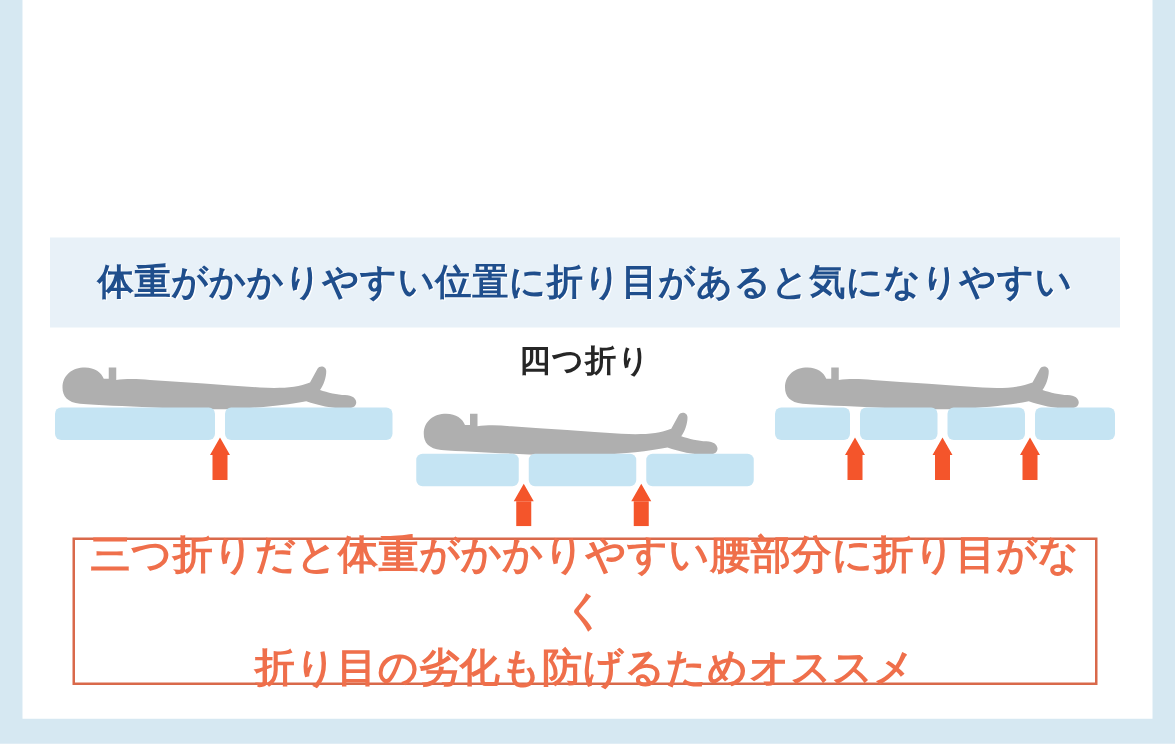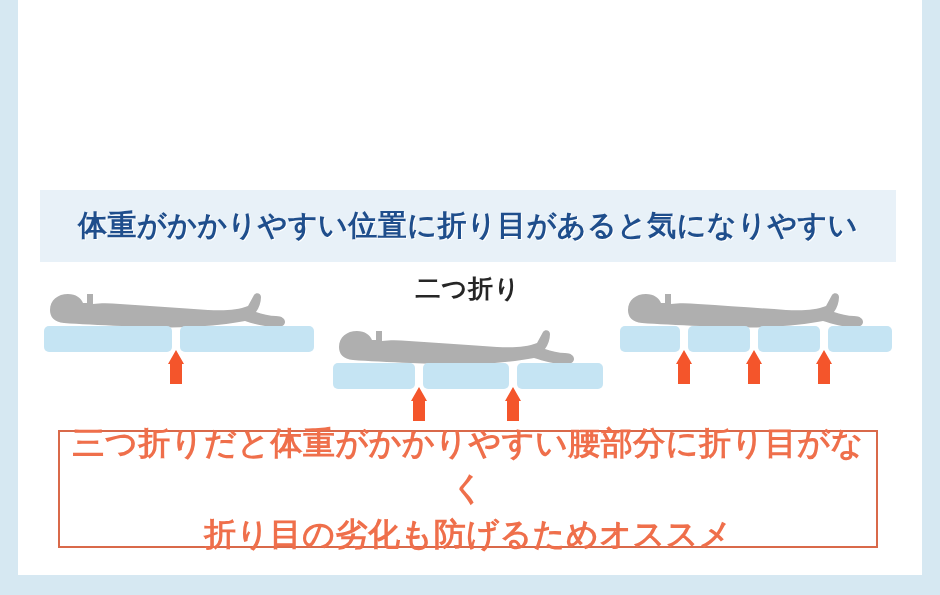--- a/index.html
+++ b/index.html
@@ -181,21 +181,21 @@
           </g>
           <g fill="#f4552b">
             <polygon points="136,112 136,92 128,92 136,78 144,92 136,92"></polygon>
             <rect x="130" y="92" width="12" height="20"></rect>
           </g>
         </svg>
       </div>
     </div>
 
     <div class="diagram">
-      <div class="diagram-label">二つ折り</div>
+      <div class="diagram-label">四つ折り</div>
       <div class="diagram-figure">
         <svg viewBox="0 0 278 112" preserveAspectRatio="none">
           <g>
             <path fill="#afafaf" d="M10,38 C10,28 18,22 28,22 C36,22 41,26 43,31 L47,31 L47,22 L53,22 L53,32 C60,31 70,31 80,32 C110,34 140,36 168,38 C185,39 198,38 208,34 L214,23 C216,20 221,21 221,25 C221,30 219,36 216,40 C222,42 230,44 236,44 C242,44 245,47 245,50 C245,53 242,55 236,55 C226,55 214,52 205,49 C190,52 170,54 150,55 C128,56 104,55 82,54 C60,53 38,52 24,51 C14,50 10,45 10,38 Z"></path>
           </g>
           <g>
             <rect x="4" y="54" width="82" height="26" rx="5" fill="#c5e4f3"></rect>
             <rect x="94" y="54" width="86" height="26" rx="5" fill="#c5e4f3"></rect>
             <rect x="188" y="54" width="86" height="26" rx="5" fill="#c5e4f3"></rect>
           </g>

